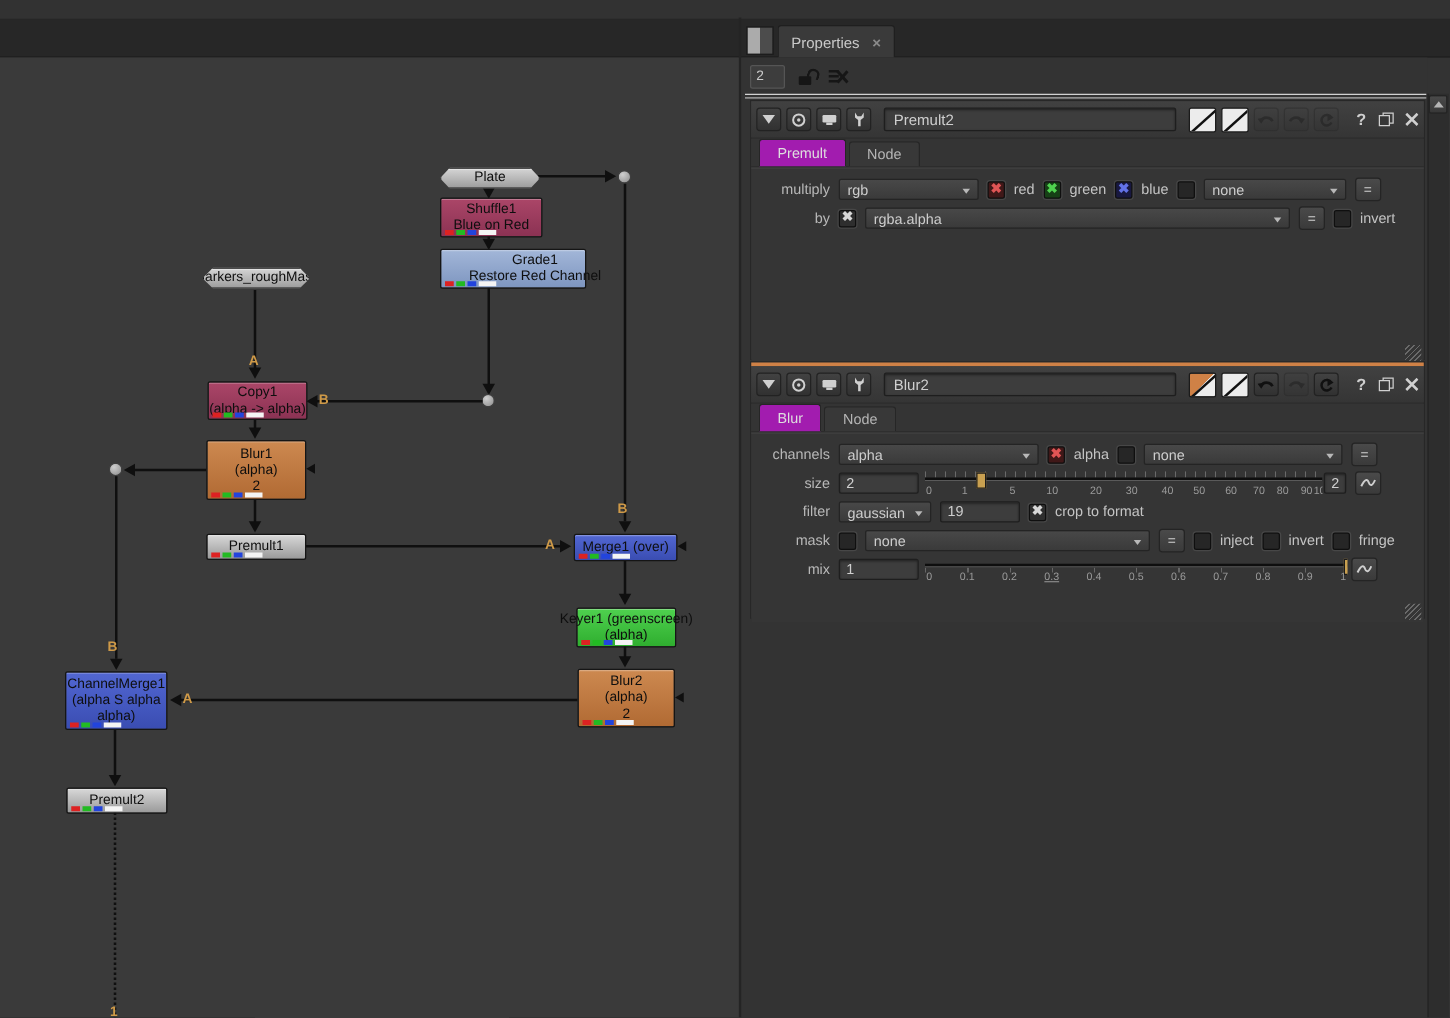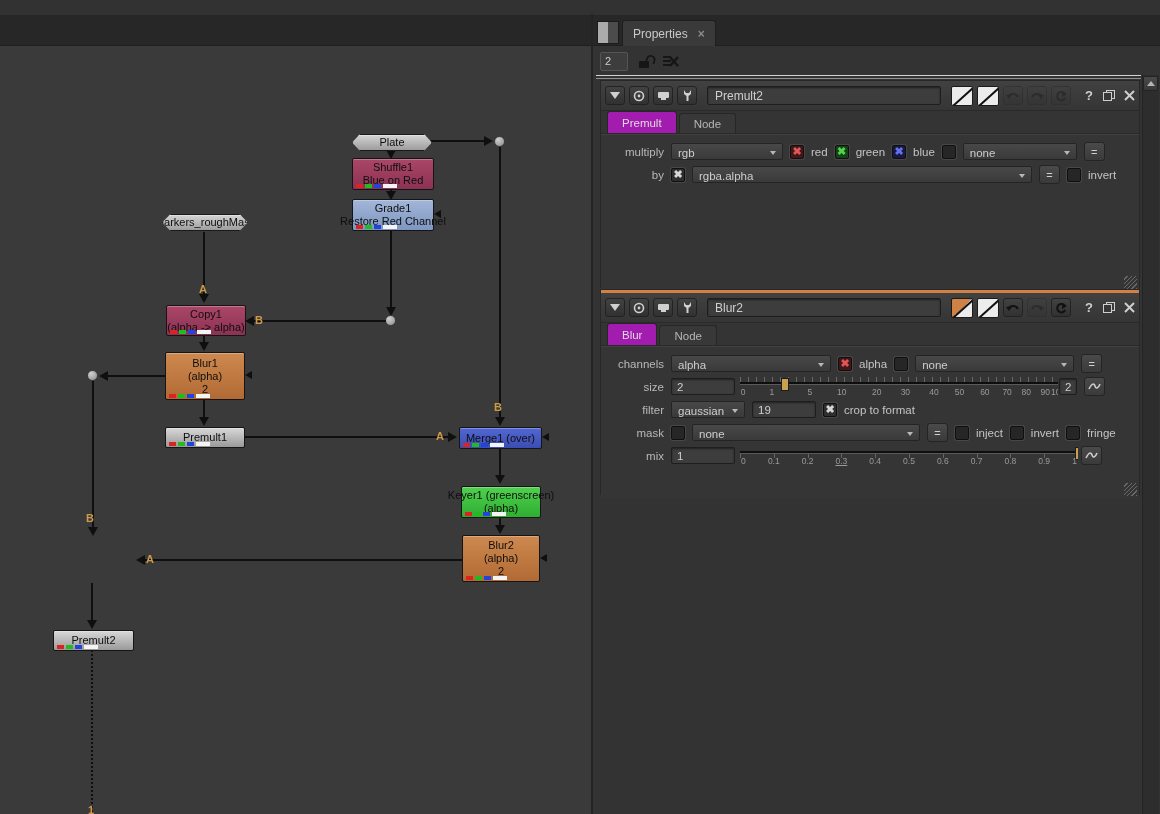--- a/index.html
+++ b/index.html
@@ -86,21 +86,21 @@
         border:1px solid #242424;border-radius:2px;display:flex;align-items:center;justify-content:center;box-sizing:border-box;}
   .sbtn i{width:0;height:0;border-left:4px solid transparent;border-right:4px solid transparent;border-bottom:5px solid #b5b5b5;}
 
   
   .node{position:absolute;border:1px solid #151515;border-radius:2px;color:#0e0e0e;font-size:11px;
         display:flex;flex-direction:column;align-items:center;justify-content:center;line-height:13px;
         box-shadow:inset 0 1px 0 rgba(255,255,255,.28);}
   .nl{white-space:nowrap;}
   .n-gray{background:linear-gradient(#d8d8d8,#9a9a9a);}
   .n-crimson{background:linear-gradient(#ab4668,#8b3253);}
-  .n-bluegray{background:linear-gradient(#a2b6d8,#7e96c0);}
+  .n-bluegray{background:linear-gradient(#a2b6d8,#7e96c0);padding-left:35px;}
   .n-orange{background:linear-gradient(#cd8950,#b16a33);}
   .n-blue{background:linear-gradient(#5267d2,#3a4db2);}
   .n-green{background:linear-gradient(#4fd14f,#2fae2f);}
   .capsule{clip-path:polygon(10% 0,90% 0,100% 50%,90% 100%,10% 100%,0 50%);border-radius:6px;border:none;
            box-shadow:inset 0 0 0 1px #1a1a1a, inset 0 2px 0 rgba(255,255,255,.35);}
   .strip{position:absolute;left:3px;bottom:1px;display:flex;gap:2px;align-items:flex-end;}
   .sq{width:7px;height:4px;}
   .sq.r{background:#dd2222;}.sq.g{background:#22bb22;}.sq.b{background:#2244dd;}
   .wbar{width:14px;height:4px;background:#f4f4f4;}
   .edge-h{position:absolute;height:2px;background:#0f0f0f;}
@@ -274,20 +274,31 @@
     <div class="nl">(alpha)</div>
     <div class="nl">2</div>
     <div class="strip">
         <span class="sq r"></span>
         <span class="sq g"></span>
         <span class="sq b"></span>
         <span class="wbar"></span>
       </div>
   </div>
 
+  <div class="node n-blue" style="left:52px;top:491px;width:80px;height:45px">
+    <div class="nl">ChannelMerge1</div>
+    <div class="nl">(alpha S alpha</div>
+    <div class="nl">alpha)</div>
+    <div class="strip">
+        <span class="sq r"></span>
+        <span class="sq g"></span>
+        <span class="sq b"></span>
+        <span class="wbar"></span>
+      </div>
+  </div>
 
   <div class="node n-gray" style="left:53px;top:584px;width:79px;height:19px">
     <div class="nl">Premult2</div>
     <div class="strip">
         <span class="sq r"></span>
         <span class="sq g"></span>
         <span class="sq b"></span>
         <span class="wbar"></span>
       </div>
   </div>

